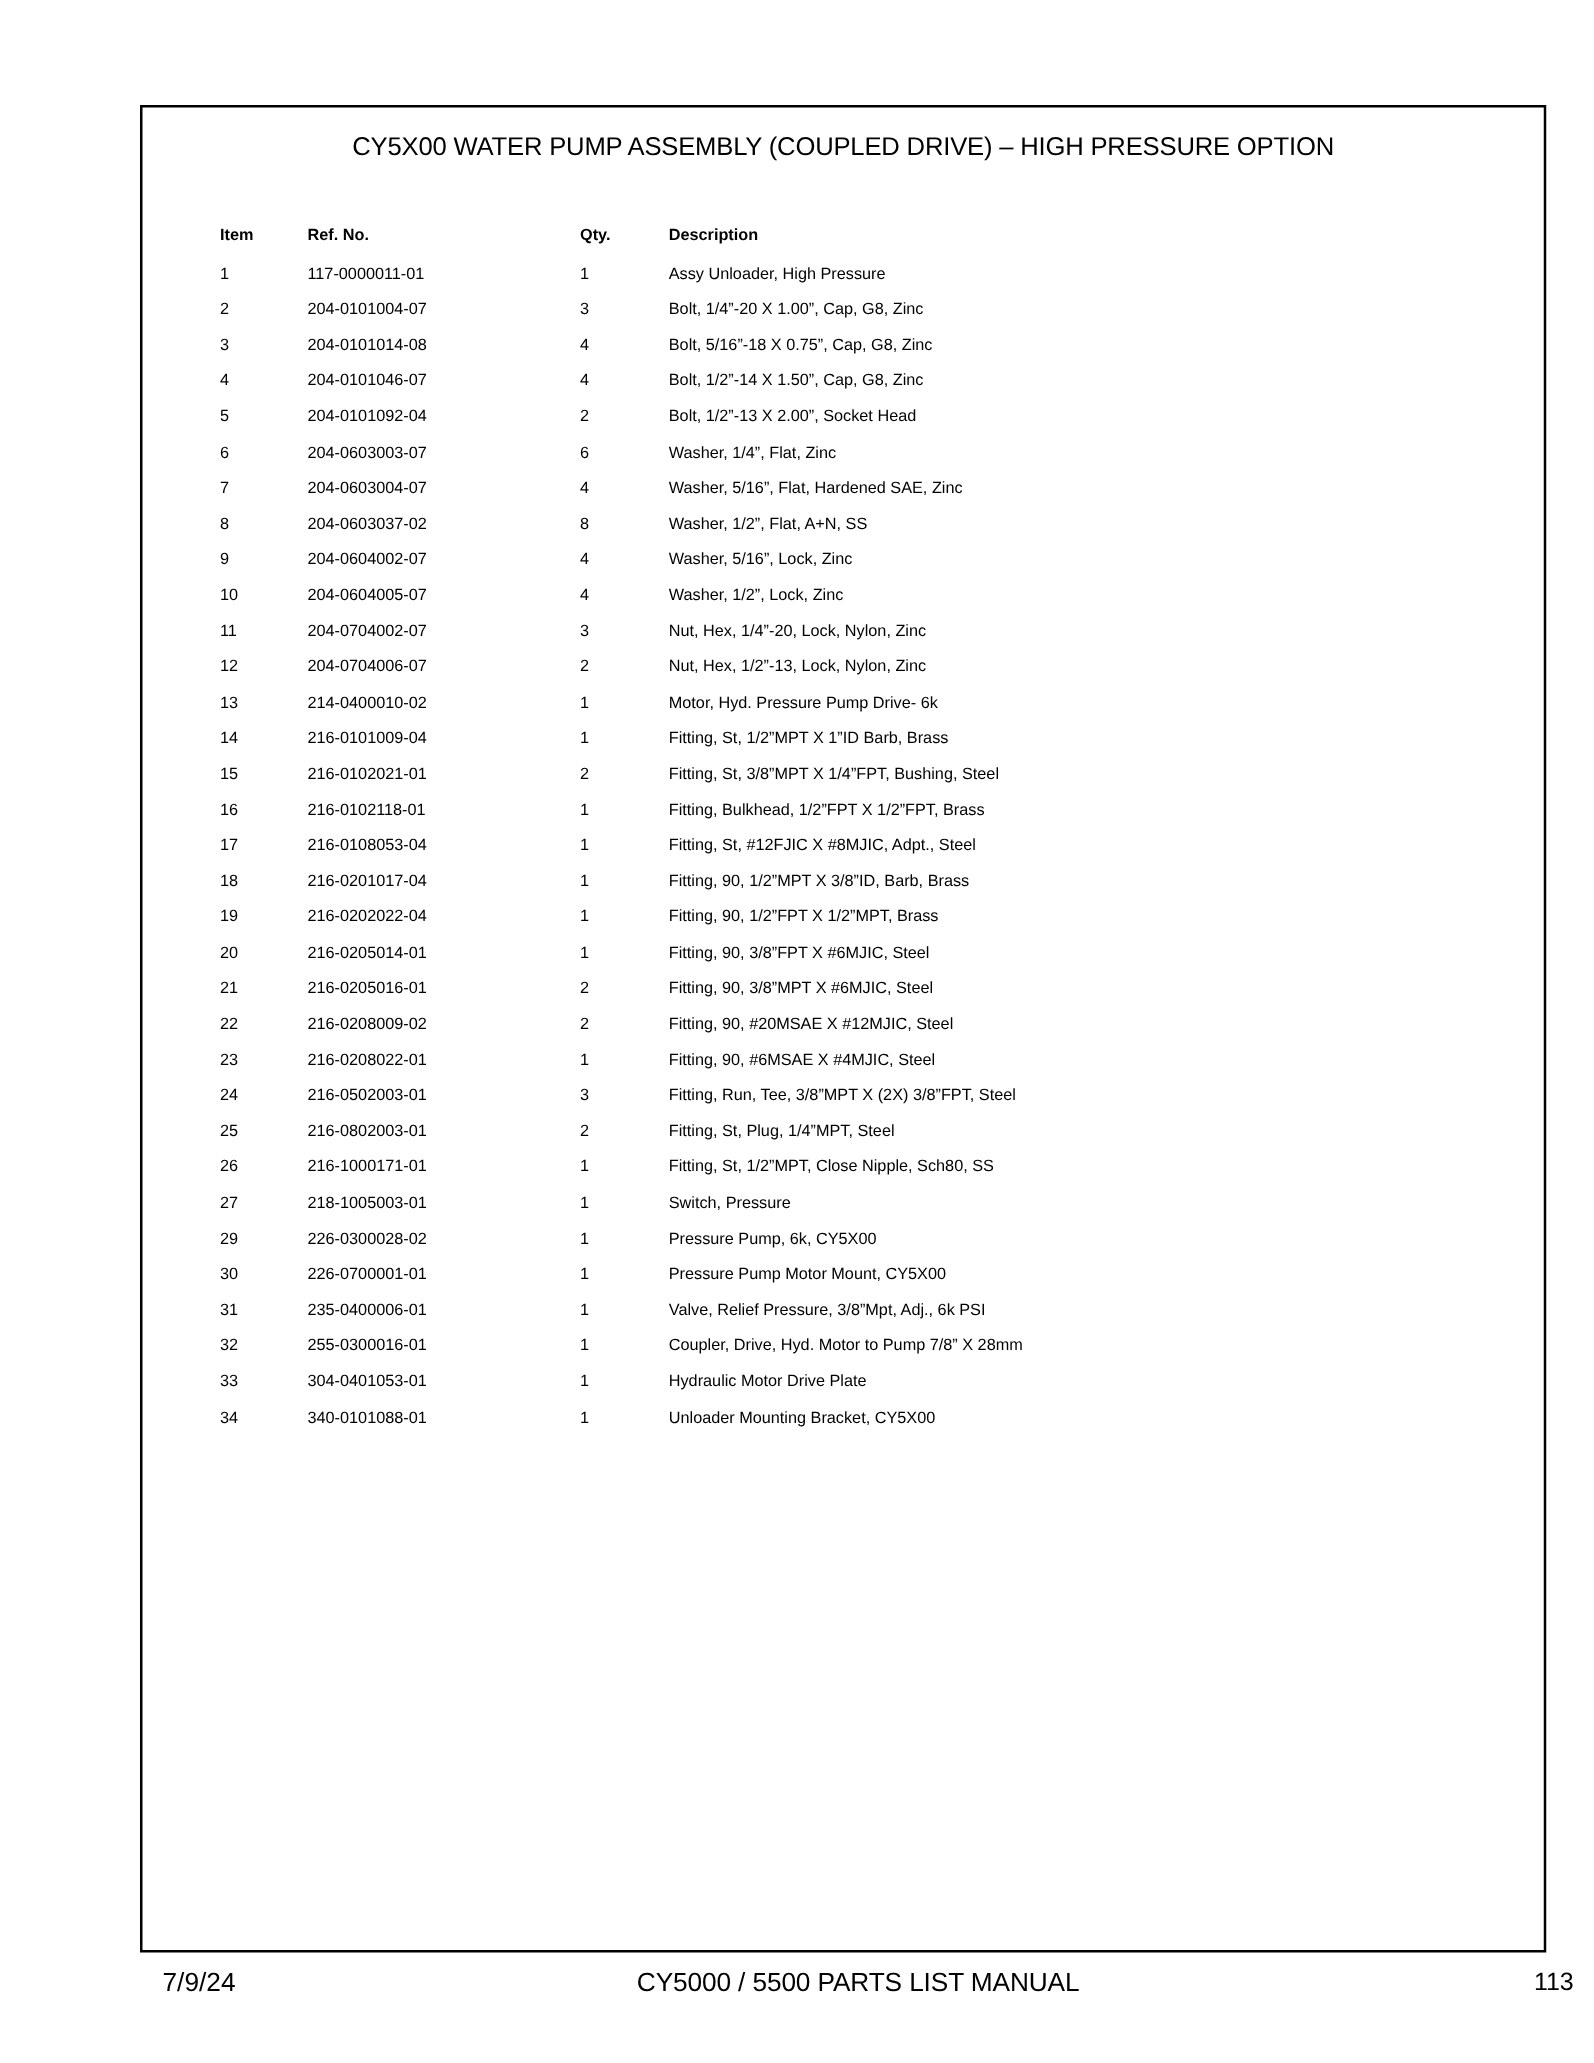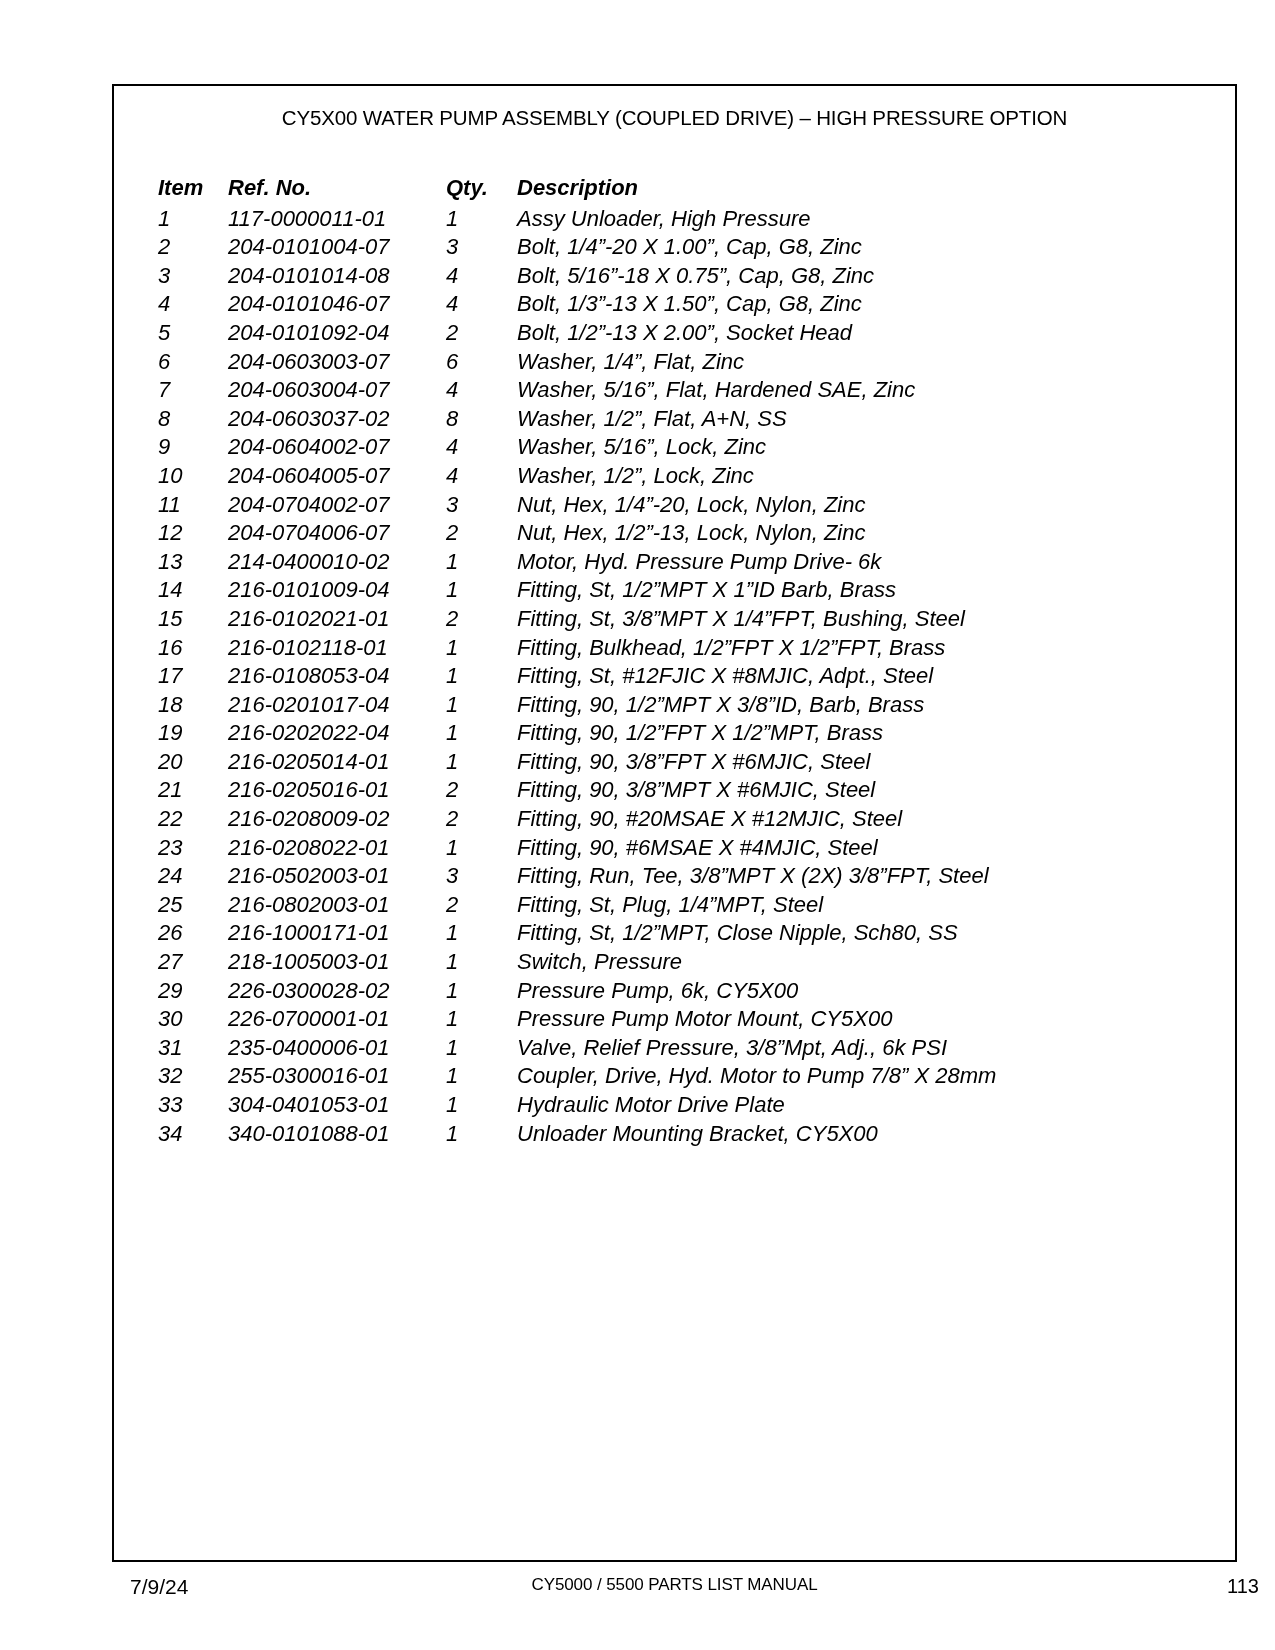--- a/index.html
+++ b/index.html
@@ -37,26 +37,25 @@
     left: 0;
     top: 20px;
     width: 100%;
     text-align: center;
     font-size: 20.5px;
     letter-spacing: -0.15px;
     white-space: nowrap;
   }
   .parts-table {
     position: absolute;
-    left: 44px;
+    left: 62px;
     top: 88px;
     width: 1010px;
     border-collapse: collapse;
-    font-size: 22px;
-    font-style: italic;
+    font-size: 13px;
   }
   .parts-table th,
   .parts-table td {
     padding: 0;
     margin: 0;
     text-align: left;
     vertical-align: top;
     line-height: 28.6px;
     white-space: nowrap;
     font-weight: normal;
@@ -86,25 +85,25 @@
   }
   .footer-date {
     position: absolute;
     left: -10px;
     top: 0;
     font-size: 21px;
     margin-left: 28px;
   }
   .footer-center {
     position: absolute;
-    left: 0;
+    left: 12px;
     top: 0;
     width: 100%;
     text-align: center;
-    font-size: 17px;
+    font-size: 21px;
     letter-spacing: -0.1px;
   }
   .footer-page {
     position: absolute;
     right: -22px;
     top: 0;
     font-size: 20px;
   }
 </style>
 </head>
@@ -147,21 +146,21 @@
           <tr>
             <td class="td-item">3</td>
             <td class="td-ref">204-0101014-08</td>
             <td class="td-qty">4</td>
             <td class="td-desc">Bolt, 5/16”-18 X 0.75”, Cap, G8, Zinc</td>
           </tr>
           <tr>
             <td class="td-item">4</td>
             <td class="td-ref">204-0101046-07</td>
             <td class="td-qty">4</td>
-            <td class="td-desc">Bolt, 1/3”-13 X 1.50”, Cap, G8, Zinc</td>
+            <td class="td-desc">Bolt, 1/2”-14 X 1.50”, Cap, G8, Zinc</td>
           </tr>
           <tr>
             <td class="td-item">5</td>
             <td class="td-ref">204-0101092-04</td>
             <td class="td-qty">2</td>
             <td class="td-desc">Bolt, 1/2”-13 X 2.00”, Socket Head</td>
           </tr>
           <tr>
             <td class="td-item">6</td>
             <td class="td-ref">204-0603003-07</td>

